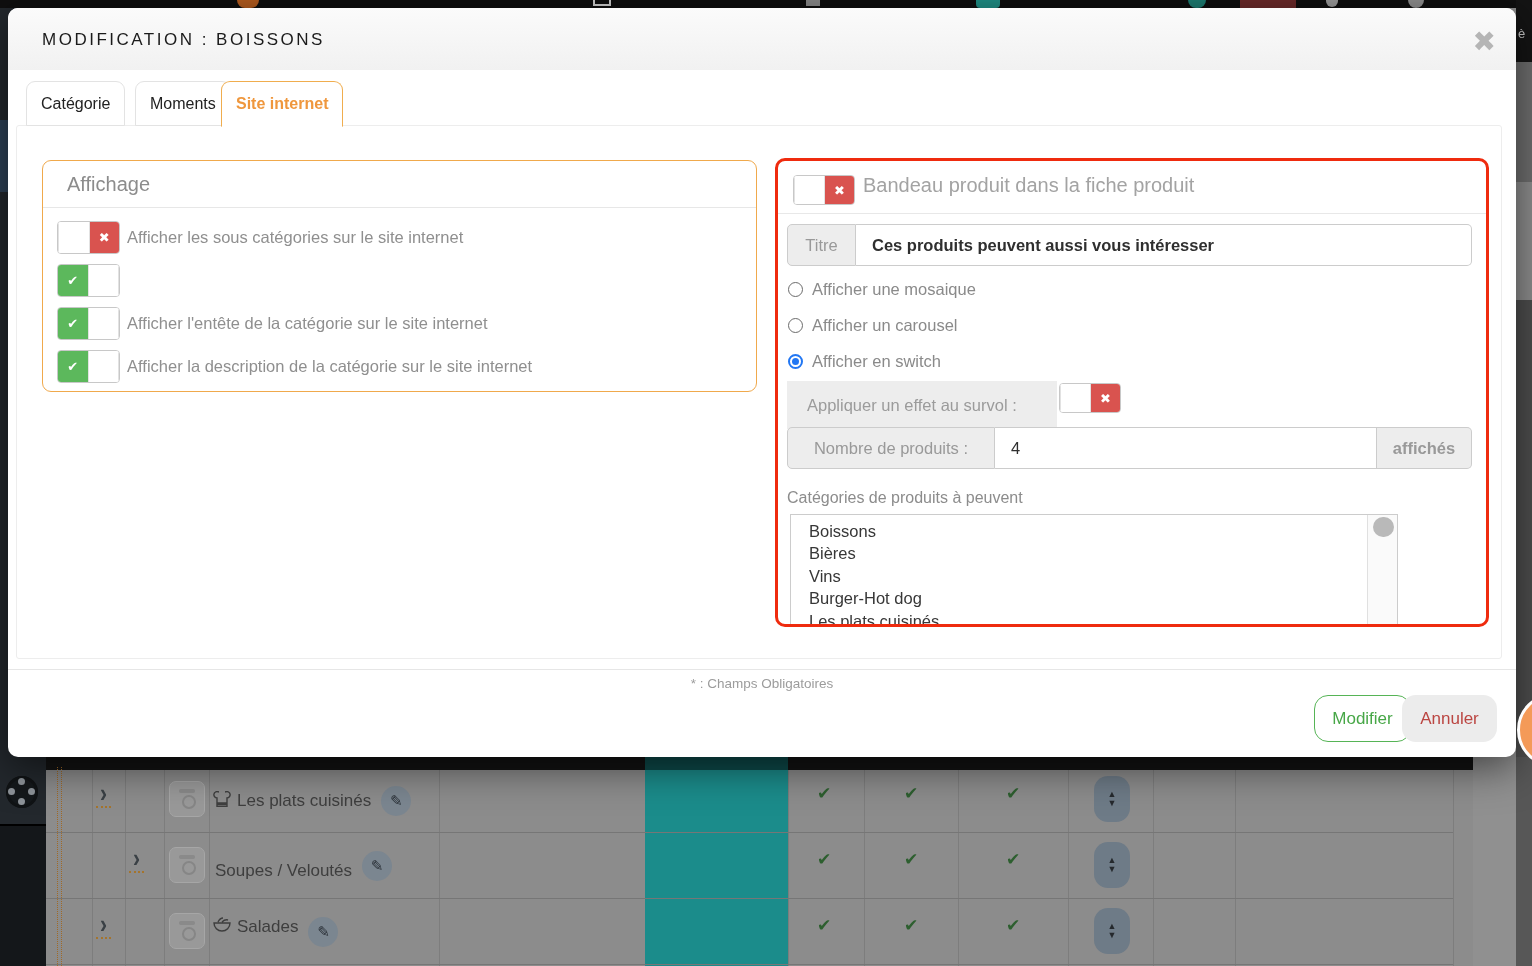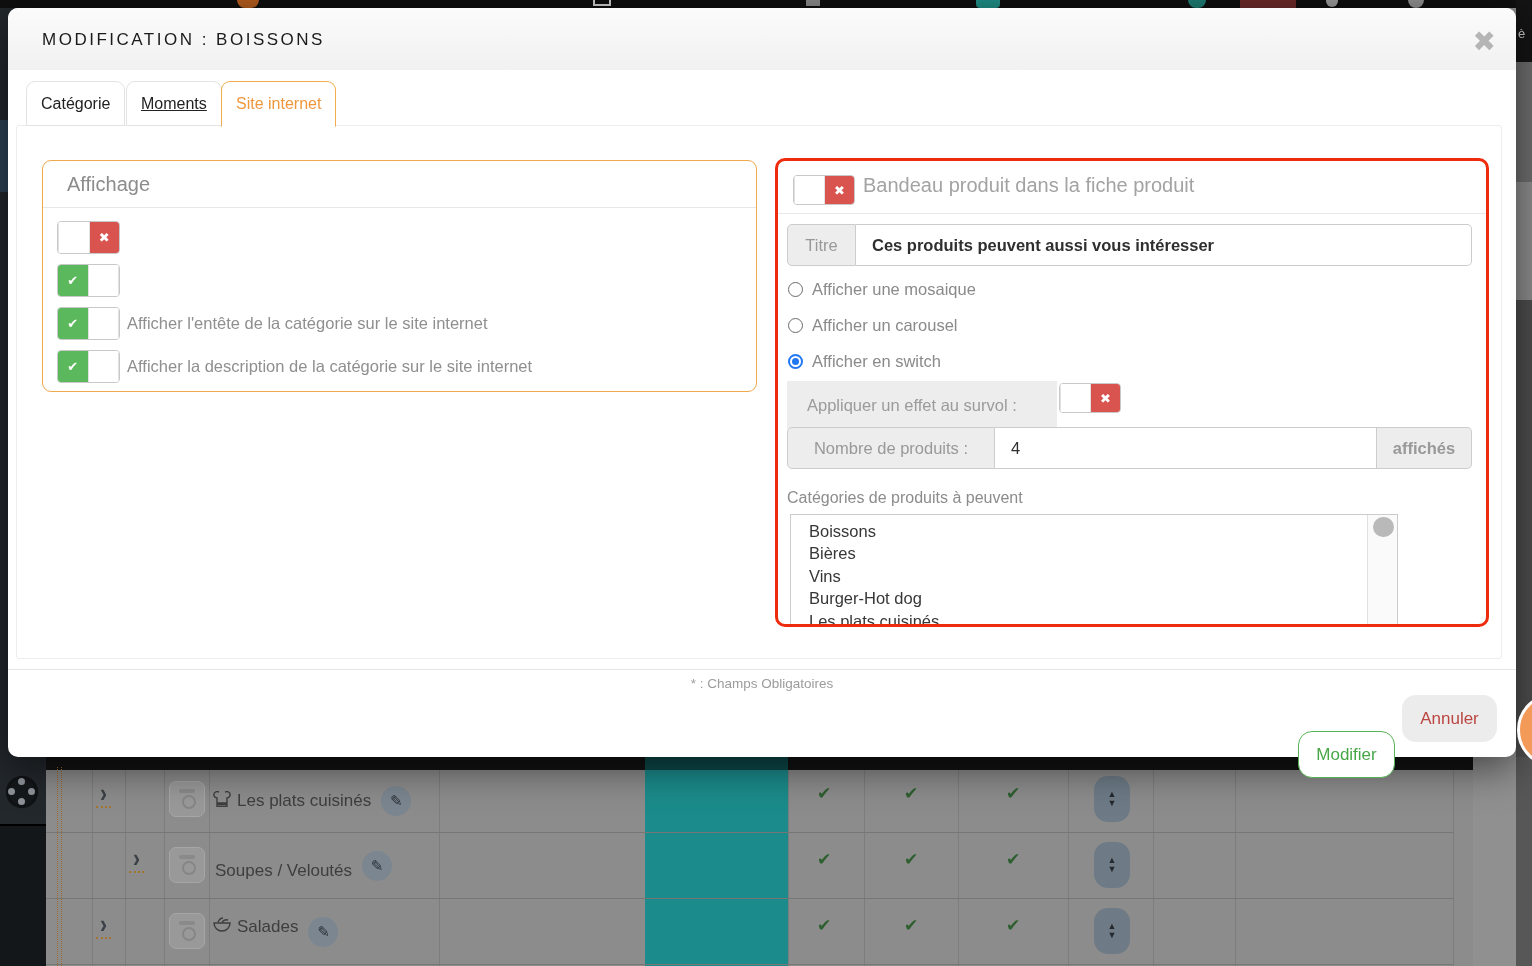--- a/index.html
+++ b/index.html
@@ -53,21 +53,21 @@
   #modal{left:8px;top:8px;width:1508px;height:749px;background:#fff;border-radius:10px;
     box-shadow:0 10px 40px rgba(0,0,0,.55);z-index:40;}
   #modal-header{left:0;top:0;width:100%;height:62px;border-radius:10px 10px 0 0;
     background:linear-gradient(#fbfbfb,#f1f1f1);}
   #modal-title{left:34px;top:22px;font-size:17px;letter-spacing:2.5px;color:#1b1b1b;}
   #modal-close{right:20px;top:17px;font-size:28px;font-weight:700;color:#b5b5b5;cursor:pointer;}
 
   .tab{position:absolute;top:73px;height:45px;background:#fff;border:1px solid #e3e3e3;
     border-radius:9px 9px 0 0;font-size:16px;color:#222;display:flex;align-items:center;
     padding:0 14px;box-sizing:border-box;z-index:2;}
-  .tab.active{border-color:#f0ad4e;color:#ef973d;height:46px;border-bottom:1px solid #fff;z-index:3;}
+  .tab.active{border-color:#f0ad4e;color:#ef973d;height:46px;border-bottom:1px solid #fff;z-index:3;font-weight:bold;}
   #content-pane{left:8px;top:117px;width:1484px;height:532px;border:1px solid #ededed;border-radius:3px;}
 
   
   .toggle{display:flex;border:1px solid #c8c8c8;border-radius:4px;overflow:hidden;background:#fff;}
   .toggle .half{flex:1;display:flex;align-items:center;justify-content:center;font-size:13px;font-weight:700;color:#fff;}
   .toggle .on-half{background:#5cb85c;}
   .toggle .off-half{background:#d9534f;}
   .toggle .knob{background:#fff;border-left:1px solid #e2e2e2;border-right:1px solid #e2e2e2;}
   .tg-lg{width:61px;height:31px;}
   .tg-md{width:60px;height:28px;}
@@ -108,21 +108,21 @@
   #listbox{left:12px;top:353px;width:608px;height:115px;border:1px solid #ccc;background:#fff;box-sizing:border-box;}
   .list-item{font-size:16.5px;color:#373737;padding-left:18px;line-height:22.4px;}
   #list-scroll{position:absolute;right:0;top:0;width:29px;height:100%;background:#fafafa;border-left:1px solid #e0e0e0;}
   #list-thumb{position:absolute;right:3px;top:2px;width:21px;height:20px;border-radius:10px;background:#b9b9b9;}
 
   
   #footer-sep{left:0;top:661px;width:100%;height:1px;background:#e6e6e6;}
   #required-note{left:0;top:668px;width:100%;text-align:center;font-size:13.5px;color:#9c9c9c;}
   .btn{position:absolute;top:687px;height:47px;border-radius:14px;font-size:17px;display:flex;
     align-items:center;justify-content:center;cursor:pointer;box-sizing:border-box;}
-  #btn-modifier{right:121px;width:97px;background:#fff;border:1.5px solid #56b456;color:#47a747;margin-top:36px;}
+  #btn-modifier{right:105px;width:97px;background:#fff;border:1.5px solid #56b456;color:#47a747;}
   #btn-annuler{right:19px;width:95px;background:#ececec;color:#bb4642;}
 
   #fab{left:1517px;top:693px;width:74px;height:74px;border-radius:50%;background:#f49a58;
     border:3px solid #fdfdfd;z-index:60;box-sizing:border-box;}
 </style>
 </head>
 <body>
 
 <div id="topbar" class="abs">
   <div class="abs tb" style="left:237px;width:22px;background:#b55d1f;border-radius:0 0 10px 10px;"></div>
@@ -242,32 +242,33 @@
   <span>▼</span>
 </div>
 
 <div id="modal" class="abs">
   <div id="modal-header" class="abs"></div>
   <div id="modal-title" class="abs">MODIFICATION : BOISSONS</div>
   <div id="modal-close" class="abs">✖</div>
 
   <div id="content-pane" class="abs"></div>
   <div class="tab" style="left:18px;">Catégorie</div>
-  <div class="tab" style="left:118px;text-decoration:underline;">Moments</div>
+  <div class="tab" style="left:127px;">Moments</div>
   <div class="tab active" style="left:213px;">Site internet</div>
 
   <div id="panel-affichage" class="abs">
     <div id="affichage-title" class="abs">Affichage</div>
     <div id="affichage-sep" class="abs"></div>
 
     <div class="aff-row" style="top:60px;">
       <div class="toggle tg-lg">
         <div class="half knob"></div>
         <div class="half off-half">✖</div>
       </div>
+      <div class="aff-label">Afficher les sous catégories sur le site internet</div>
     </div>
     <div class="aff-row" style="top:103px;">
       <div class="toggle tg-lg">
         <div class="half on-half">✔</div>
         <div class="half knob"></div>
       </div>
     </div>
     <div class="aff-row" style="top:146px;">
       <div class="toggle tg-lg">
         <div class="half on-half">✔</div>

